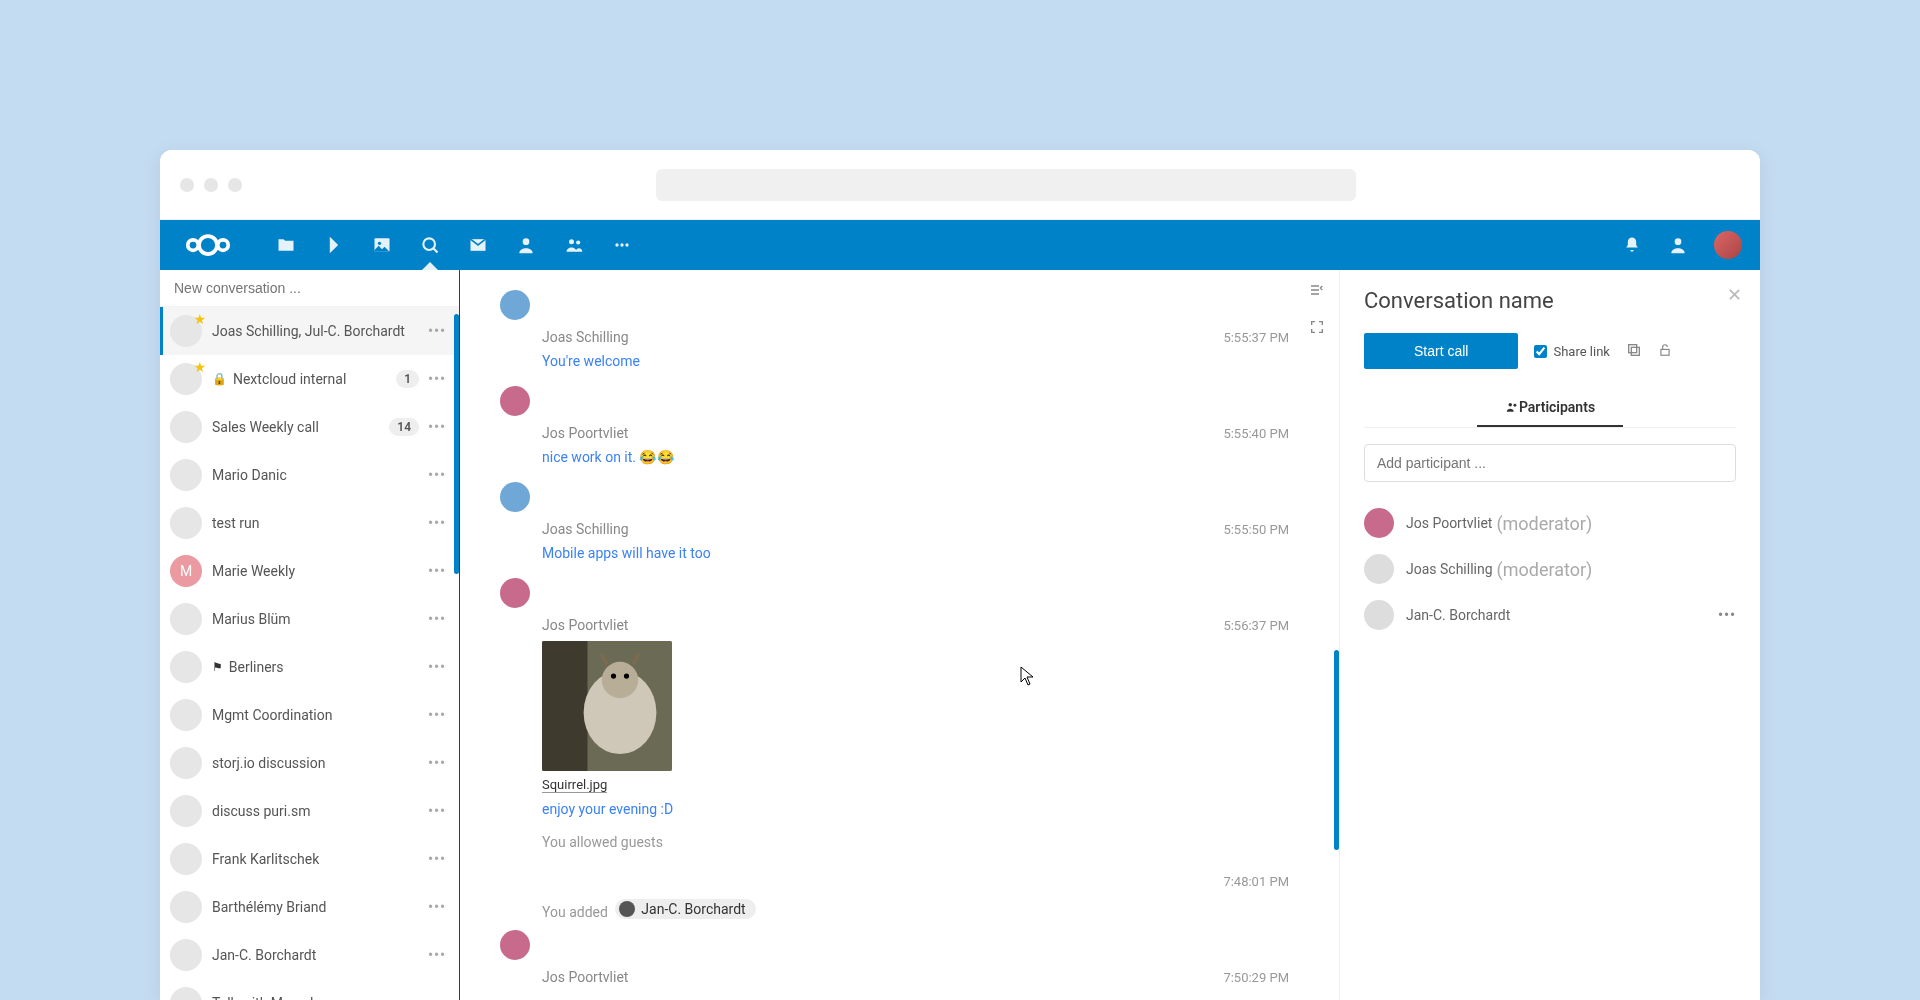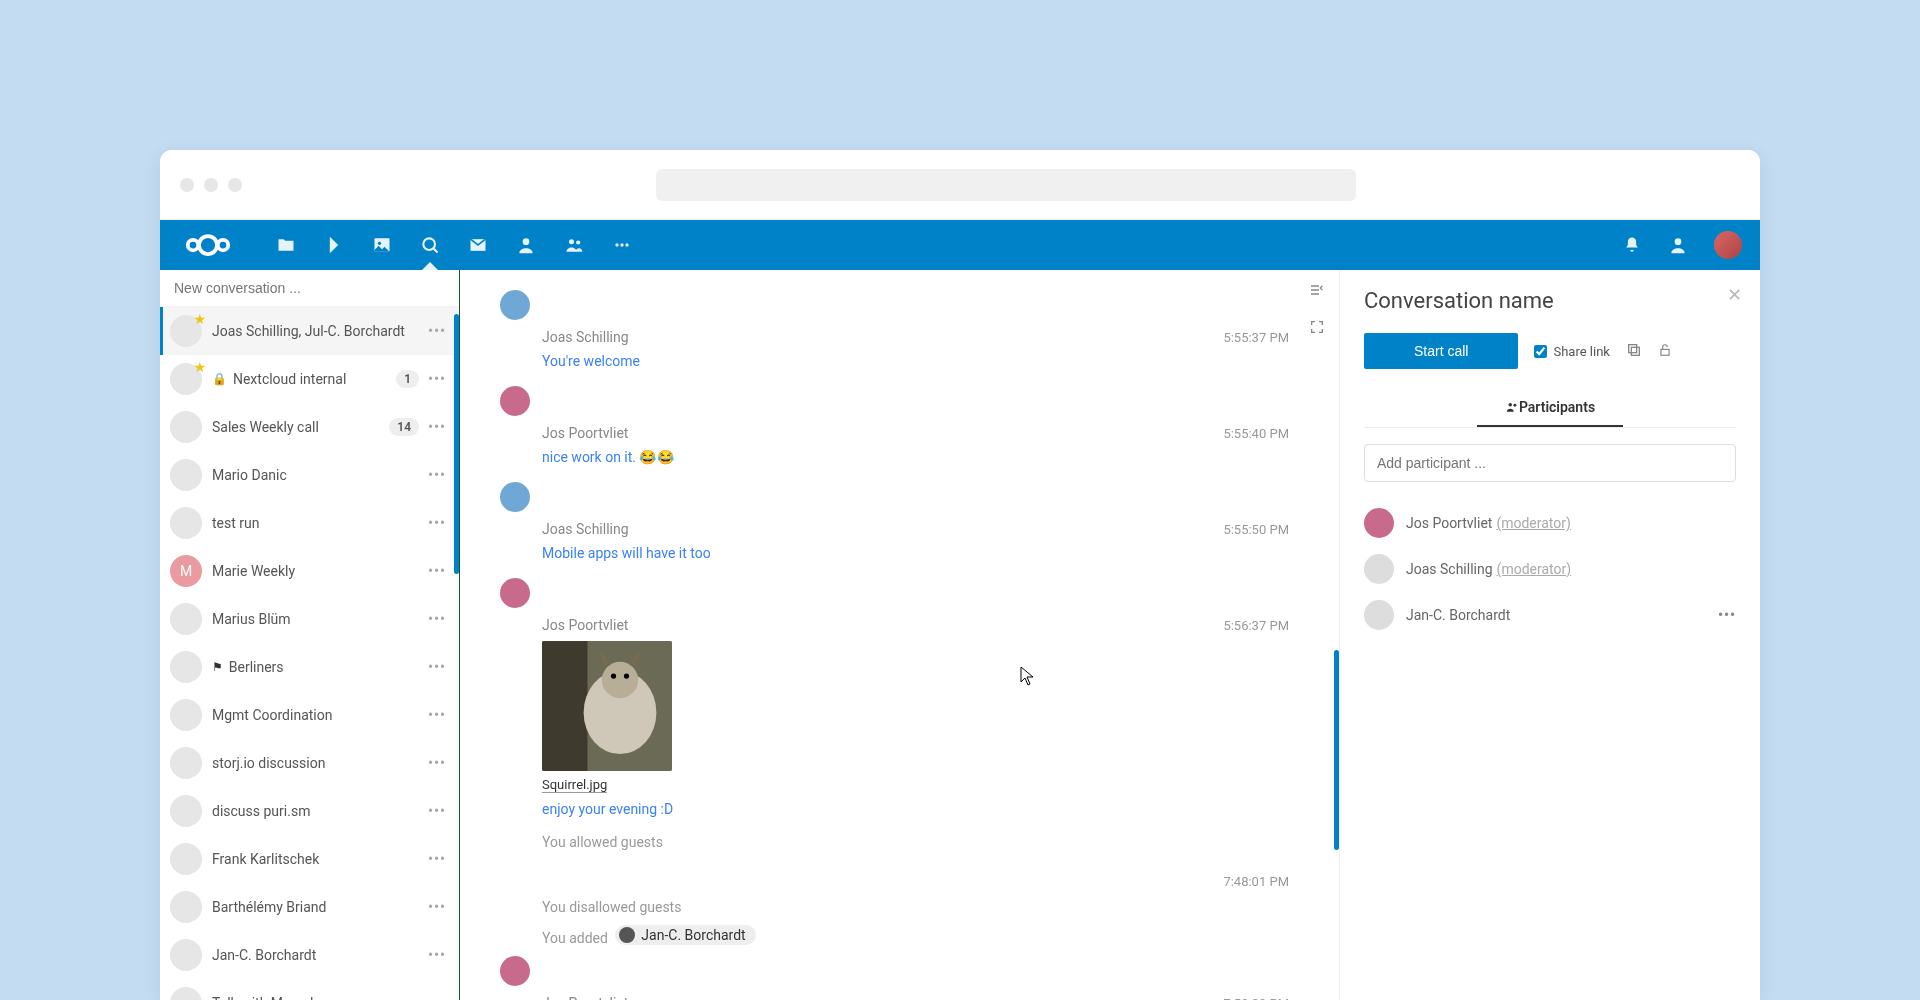--- a/index.html
+++ b/index.html
@@ -234,21 +234,21 @@
     margin: 16px 0 18px 0;
     border: 1px solid #ddd;
     border-radius: 4px;
     padding: 10px 12px;
   }
   .add-part input { border: none; outline: none; width: 100%; font-size: 14px; color: #888; }
   .part-row { display: flex; align-items: center; padding: 8px 0; }
   .part-avatar { width: 30px; height: 30px; border-radius: 50%; background: #ddd; margin-right: 12px; }
   .part-avatar.jos { background: #c86a8c; }
   .part-name { color: #666; font-size: 14px; }
-  .part-role { color: #aaa; font-size: 14px; margin-left: 4px; text-decoration: underline; }
+  .part-role { color: #aaa; font-size: 18px; margin-left: 4px; }
   .part-more { margin-left: auto; color: #888; letter-spacing: 1px; font-weight: bold; }
 </style>
 </head>
 <body>
 
 <div class="browser">
 
   <div class="browser-chrome">
     <div class="traffic-lights">
       <div class="traffic-light"></div>
@@ -517,23 +517,20 @@
                     <circle cx="65" cy="27" r="2" fill="#000"></circle>
                     <path d="M50 18 l-4 -8 M70 18 l4 -8" stroke="#7a6a4f" stroke-width="3"></path>
                   </svg>
                 </div><div class="attachment-name">Squirrel.jpg</div></div>
               <div class="msg-text">enjoy your evening :D</div>
             </div>
           </div>
           <div class="sys-msg">
             <span>You allowed guests</span>
             <span class="msg-time">7:48:01 PM</span>
-          </div>
-          <div class="sys-msg">
-            <span>You disallowed guests</span>
           </div>
           <div class="sys-msg">
             <span>You added <span class="chip"><span class="chip-avatar"></span>Jan-C. Borchardt</span></span>
           </div>
           <div class="msg">
             <div class="msg-avatar jos"></div>
             <div class="msg-main">
               <div class="msg-head">
                 <span class="msg-sender">Jos Poortvliet</span>
                 <span class="msg-time">7:50:29 PM</span>

